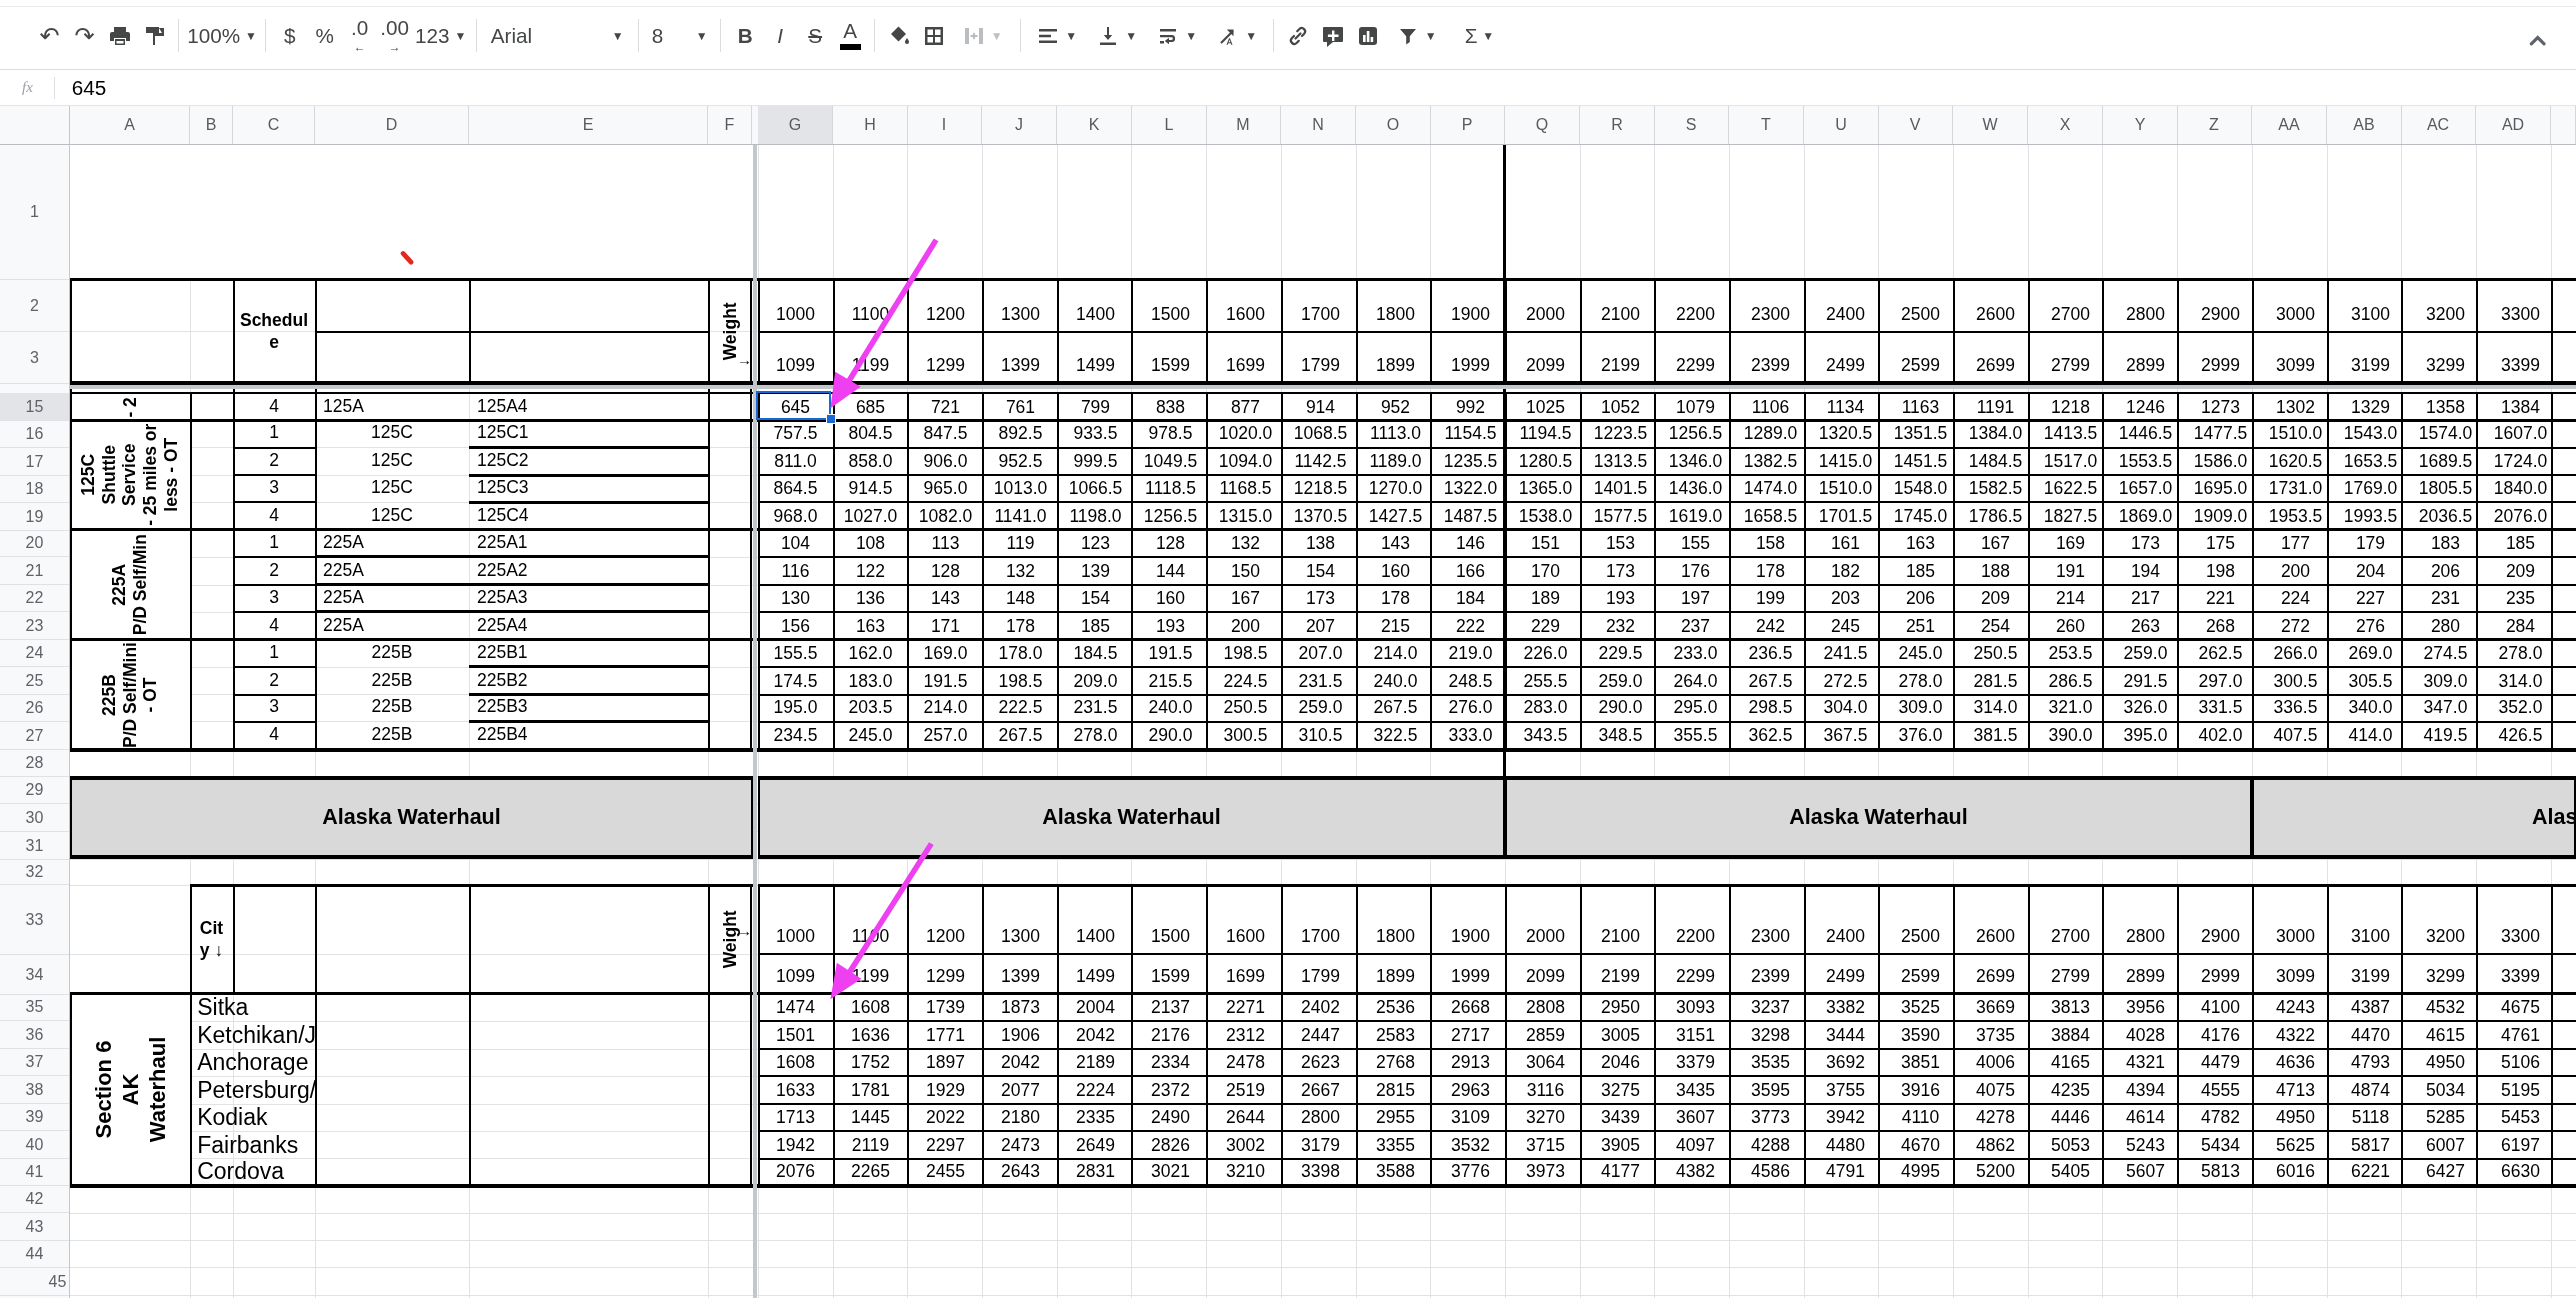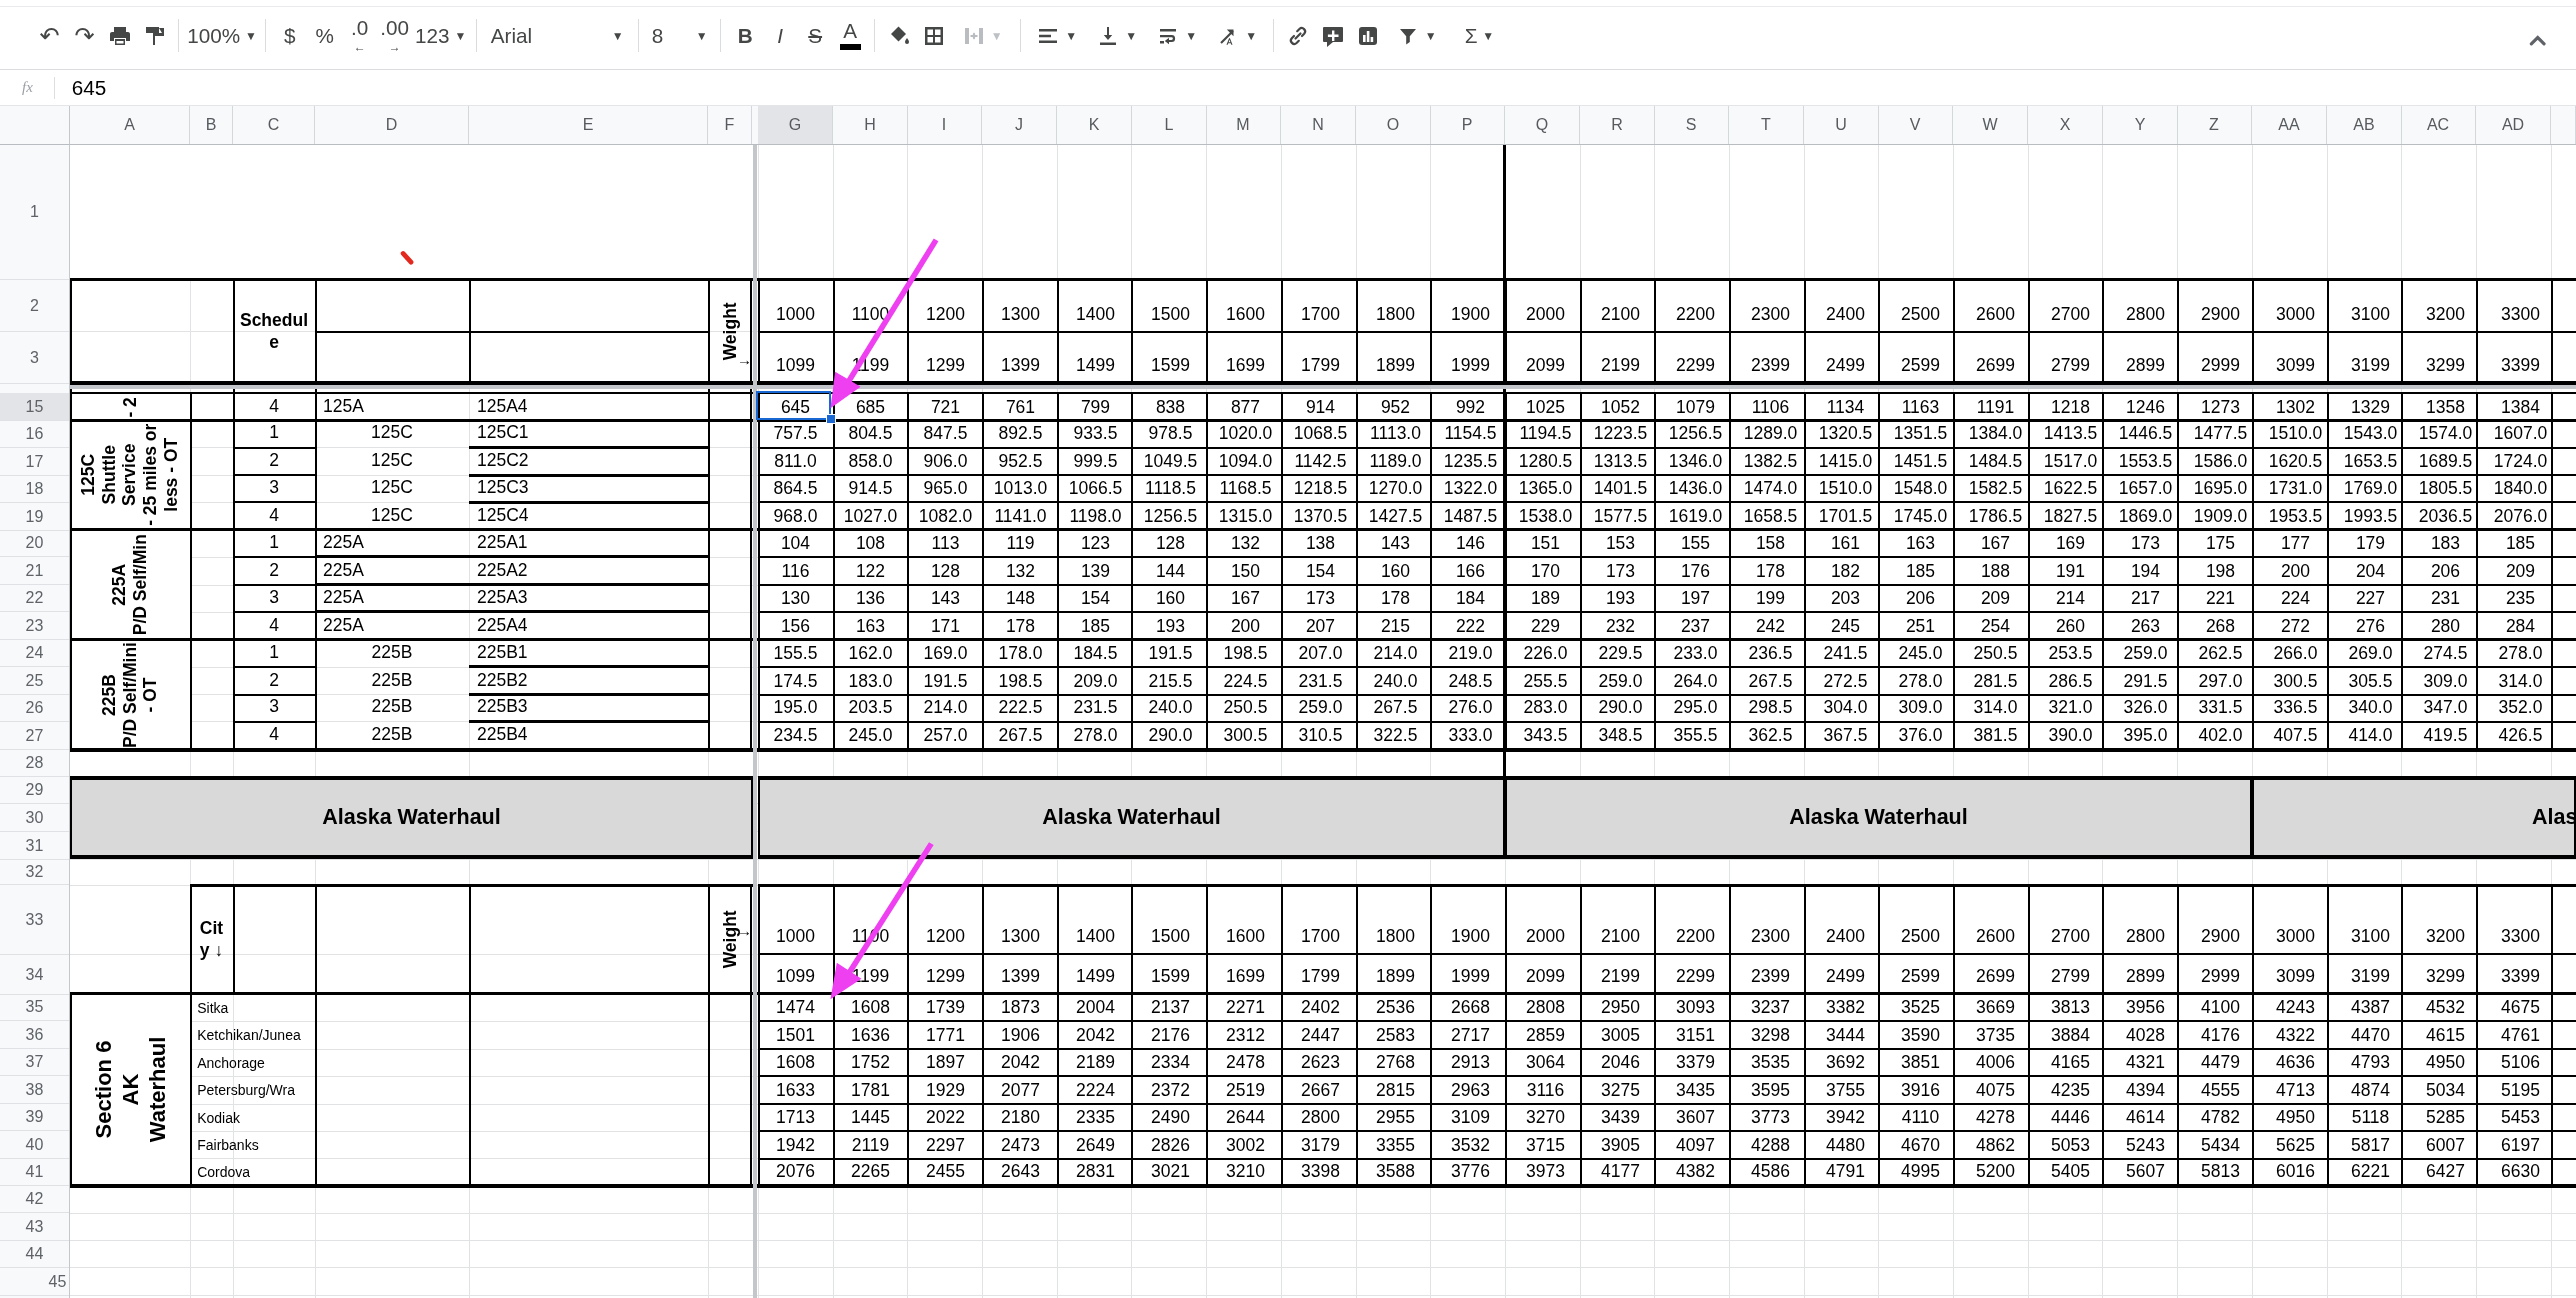--- a/index.html
+++ b/index.html
@@ -57,21 +57,21 @@
   .glabel{position:absolute;left:70px;width:120px;display:flex;align-items:center;justify-content:center;background:#fff;z-index:2;}
   .rot{transform:rotate(-90deg);white-space:pre-line;text-align:center;font-weight:bold;font-size:17.5px;line-height:20.7px;color:#000;}
   .rot.big{font-size:22px;line-height:27px;}
 
   .hbox{position:absolute;z-index:2;display:flex;align-items:center;justify-content:center;font-weight:bold;font-size:17.5px;color:#000;box-sizing:border-box;text-align:center;}
   #schedule-box{left:233px;top:280px;width:82px;height:103px;padding:0 3.2px;word-break:break-all;line-height:21.5px;}
   #city-box{left:190px;top:885px;width:43px;height:109px;padding:0 5.6px;word-break:break-all;line-height:21.5px;}
   .weightbox{left:708px;width:44px;display:flex;align-items:center;justify-content:center;}
   .warrow{position:absolute;left:737px;font-size:15px;color:#000;z-index:3;}
 
-  .city{position:absolute;left:190px;width:125px;z-index:2;display:flex;align-items:center;font-size:14px;color:#000;padding-left:7.2px;box-sizing:border-box;overflow:hidden;white-space:nowrap;}
+  .city{position:absolute;left:190px;width:125px;z-index:2;display:flex;align-items:center;font-size:23px;color:#000;padding-left:7.2px;box-sizing:border-box;overflow:hidden;white-space:nowrap;}
 
   .band{position:absolute;top:776px;height:83px;background:#d9d9d9;border:2.4px solid #000;border-top-width:4px;border-bottom-width:4px;box-sizing:border-box;display:flex;align-items:center;justify-content:center;font-weight:bold;font-size:21.5px;color:#000;z-index:2;overflow:hidden;}
   .band.clip{justify-content:flex-start;}
   .band.clip span{padding-left:278px;white-space:nowrap;}
 
   #selcell{position:absolute;left:756px;top:391px;width:75px;height:29px;border:2.4px solid #1967d2;box-sizing:border-box;z-index:6;}
   #selhandle{position:absolute;left:826px;top:414px;width:9.5px;height:9.5px;background:#1967d2;border:1.6px solid #fff;box-sizing:border-box;z-index:6;}
 
   #overlay{position:absolute;left:0;top:0;z-index:7;pointer-events:none;}
   svg.icon{display:block;}

